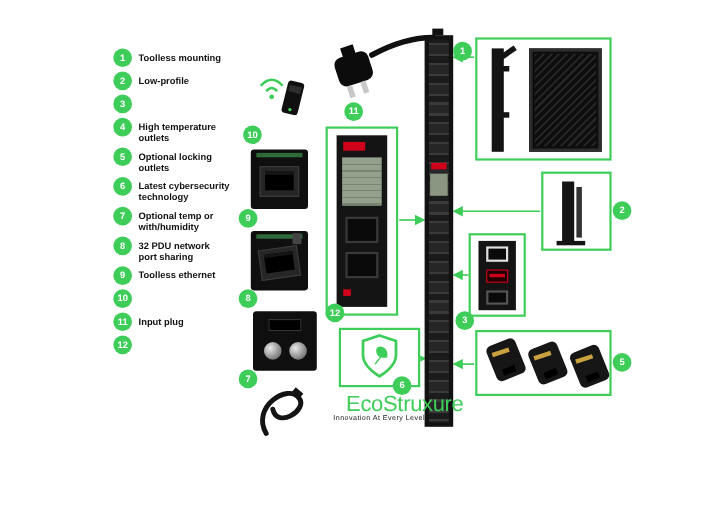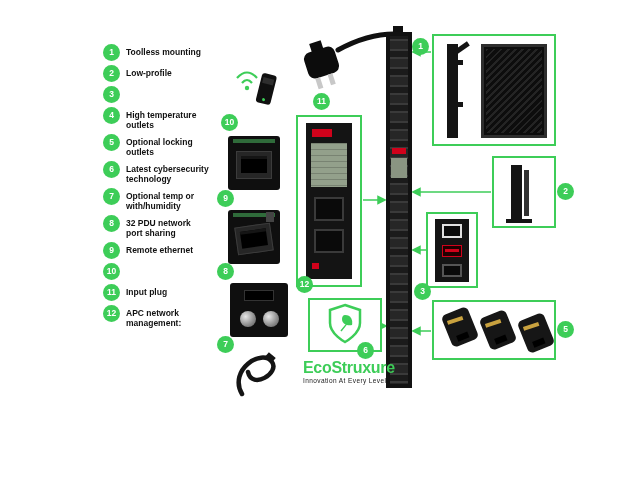--- a/index.html
+++ b/index.html
@@ -91,21 +91,21 @@
   .rnd { position:absolute; width:16px; height:16px; border-radius:50%;
          background:radial-gradient(circle at 35% 35%,#e8e8e8,#8a8a8a 60%,#555); }
   .r1{left:10px;top:28px}.r2{left:33px;top:28px}
 
   .plug11 { left:296px; top:34px; width:52px; height:60px; z-index:3; }
   .cable { left:232px; top:346px; width:48px; height:54px; z-index:3; }
   .shieldwrap { position:absolute; inset:0; display:flex; align-items:center; justify-content:center; }
 
   
   .logo { position:absolute; left:303px; top:360px; width:130px; z-index:3; }
-  .brand { color:var(--green); font-size:16px; font-weight:bold; letter-spacing:-0.3px; line-height:16px; }
+  .brand { color:var(--green); font-size:20px; font-weight:normal; letter-spacing:-0.3px; line-height:16px;text-align:center; }
   .tagline { font-size:6.5px; color:#1a1a1a; letter-spacing:0.4px; margin-top:1px; }
 </style>
 </head>
 <body>
 
 <div class="features">
   <div class="feat">
     <span class="num">1</span>
     <span class="flabel">Toolless mounting</span>
   </div>
@@ -136,34 +136,32 @@
     <span class="flabel">Optional temp or
 with/humidity</span>
   </div>
   <div class="feat">
     <span class="num">8</span>
     <span class="flabel">32 PDU network
 port sharing</span>
   </div>
   <div class="feat">
     <span class="num">9</span>
-    <span class="flabel">Remote ethernet</span>
+    <span class="flabel">Toolless ethernet</span>
   </div>
   <div class="feat">
     <span class="num">10</span>
   </div>
   <div class="feat">
     <span class="num">11</span>
     <span class="flabel">Input plug</span>
   </div>
   <div class="feat">
     <span class="num">12</span>
     <div>
-      <div class="flabel">APC network
-management:</div>
     </div>
   </div>
 </div>
 
 <svg class="overlay" width="640" height="480">
   <path d="M 338 50 C 360 38 378 34 394 34" stroke="#101010" stroke-width="5" fill="none" stroke-linecap="round"></path>
   <g stroke="#3dcd58" stroke-width="1.5" fill="#3dcd58">
     <line x1="416" y1="52" x2="431" y2="52"></line>
     <polygon points="413,52 420,48.5 420,55.5"></polygon>
     <line x1="416" y1="192" x2="491" y2="192"></line>

